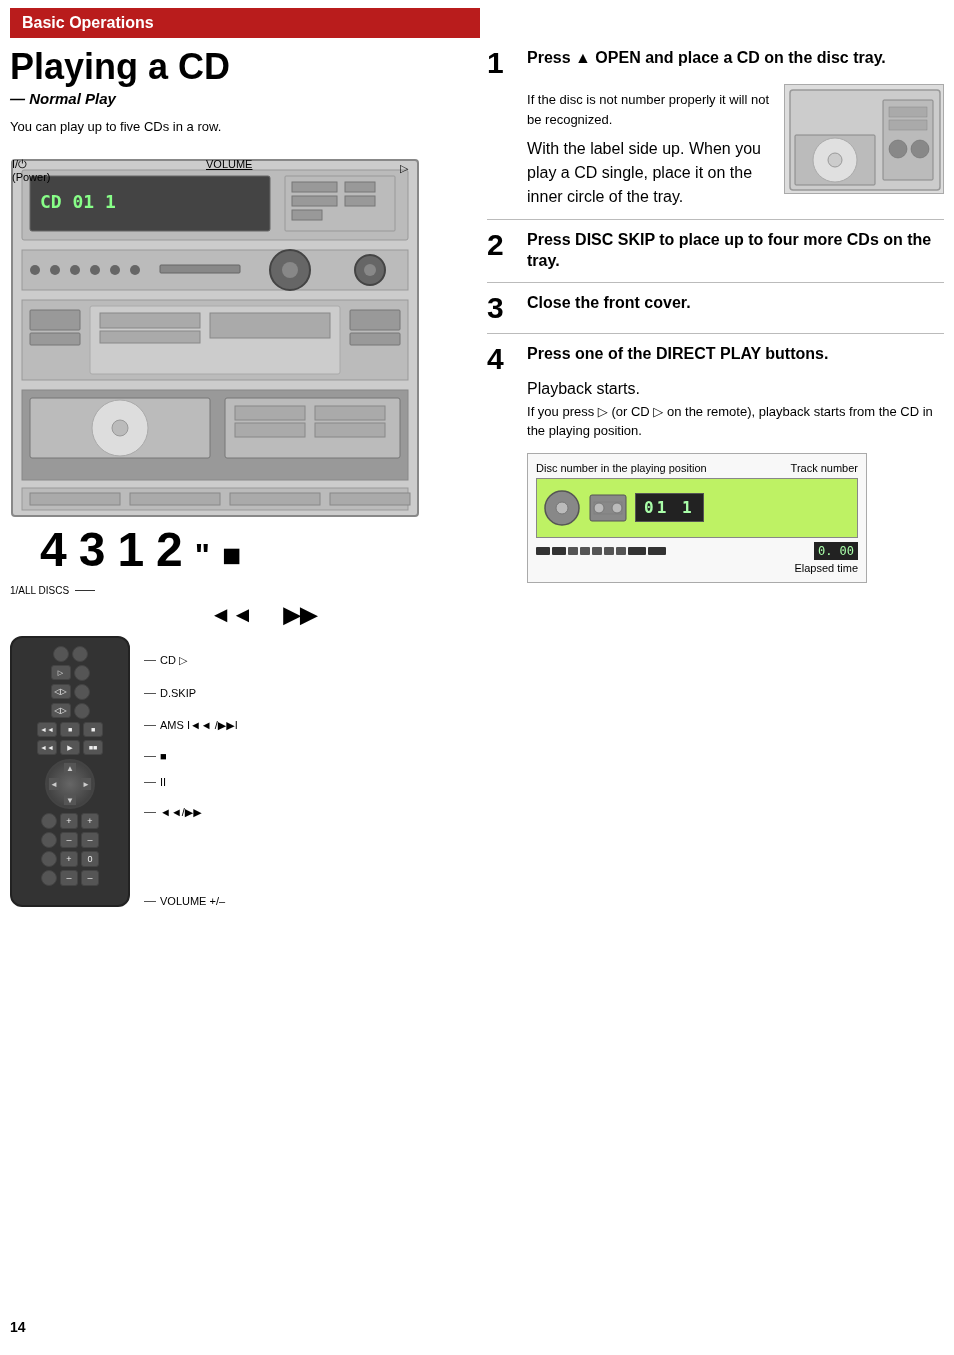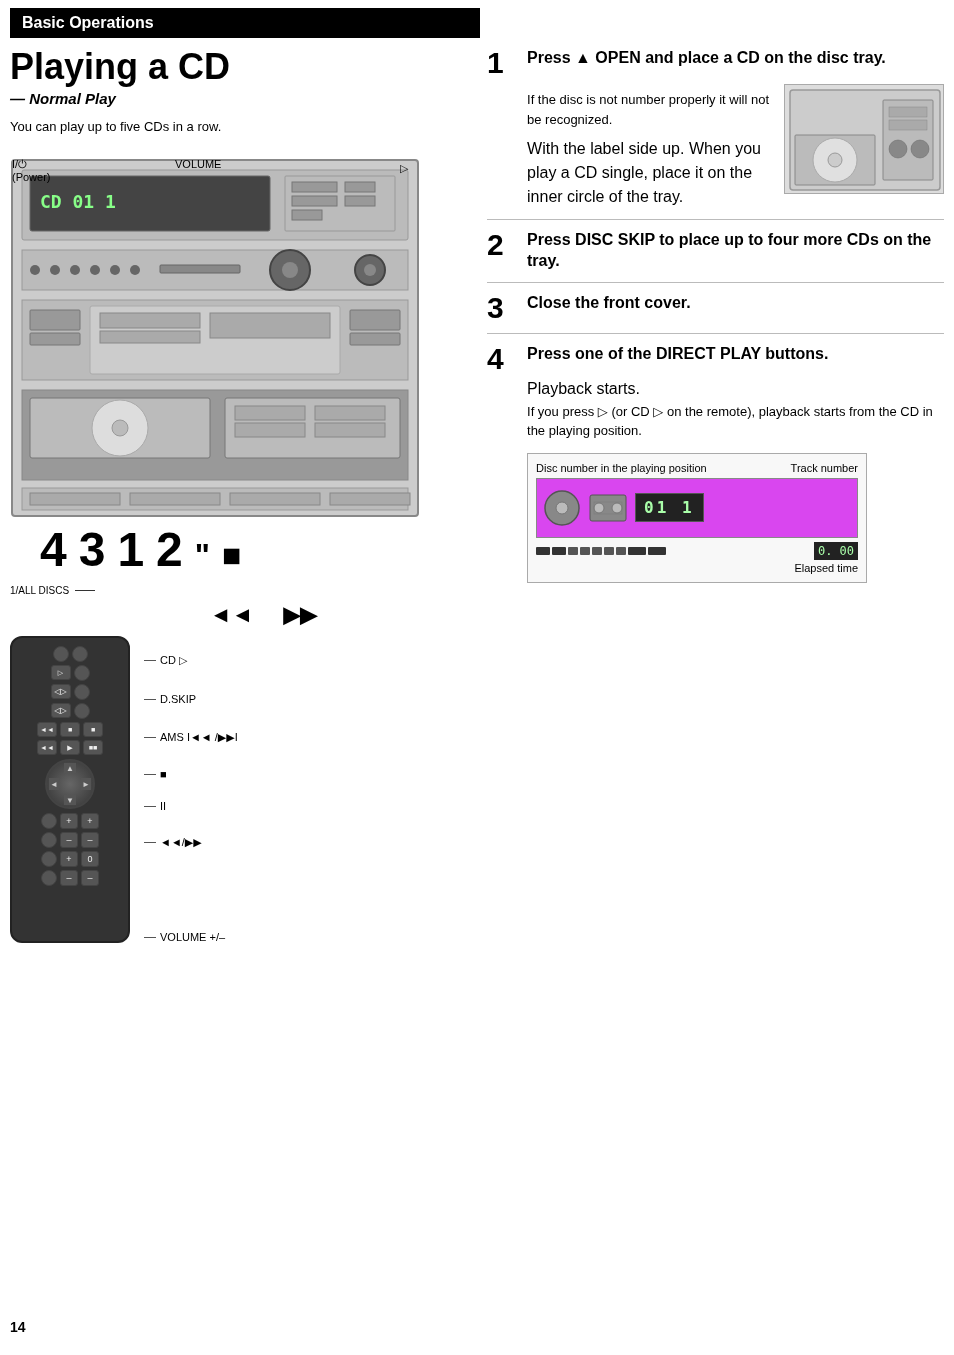--- a/index.html
+++ b/index.html
@@ -8,21 +8,21 @@
       background: #fff;
       width: 954px;
       min-height: 1355px;
       position: relative;
       font-size: 14px;
       color: #000;
     }
 
     
     .header-bar {
-      background: #000000;
+      background: #b91c1c;
       color: #fff;
       font-weight: bold;
       font-size: 16px;
       padding: 6px 12px;
       width: 470px;
       margin-left: 10px;
       margin-top: 8px;
     }
 
     .page-layout {
@@ -123,21 +123,21 @@
 
     .remote-joy-up { top: 2px; left: 50%; transform: translateX(-50%); width: 12px; height: 10px; }
     .remote-joy-down { bottom: 2px; left: 50%; transform: translateX(-50%); width: 12px; height: 10px; }
     .remote-joy-left { left: 2px; top: 50%; transform: translateY(-50%); width: 10px; height: 12px; }
     .remote-joy-right { right: 2px; top: 50%; transform: translateY(-50%); width: 10px; height: 12px; }
 
     .remote-labels {
       font-size: 11px;
       display: flex;
       flex-direction: column;
-      gap: 12px;
+      gap: 6px;
       padding-top: 8px;
       padding-left: 4px;
     }
 
     
     .right-col {
       width: 470px;
       padding-left: 10px;
     }
 
@@ -207,21 +207,21 @@
 
     <div class="intro-text">You can play up to five CDs in a row.</div>
 
     <div class="diagram-wrapper">
 
       <div class="diag-lbl" style="left:2px; top:0;">
         <span>I/⏻</span><br>
         <span>(Power)</span>
       </div>
 
-      <div class="diag-lbl" style="left:165px; top:0;">
+      <div class="diag-lbl" style="left:196px; top:0;text-decoration:underline;">
         <span>VOLUME</span>
       </div>
 
       <div class="diag-lbl" style="left:390px; top:4px;">▷</div>
 
       <svg style="margin-top:24px; display:block;" width="410" height="360" viewBox="0 0 410 360">
 
         <rect x="2" y="2" width="406" height="356" fill="#ccc" stroke="#888" stroke-width="2" rx="3"></rect>
 
         <rect x="12" y="12" width="386" height="70" fill="#bbb" stroke="#999" stroke-width="1" rx="2"></rect>
@@ -488,21 +488,21 @@
           If you press ▷ (or CD ▷ on the remote), playback starts from the CD in the playing position.
         </div>
 
         <div style="margin-top:12px; border:1px solid #aaa; padding:8px; width:340px; background:#f8f8f8;">
 
           <div style="display:flex; justify-content:space-between; font-size:11px; margin-bottom:4px;">
             <span>Disc number in the playing position</span>
             <span>Track number</span>
           </div>
 
-          <div style="background:#d946ef; border:1px solid #888; padding:6px; display:flex; align-items:center; gap:8px; height:60px;">
+          <div style="background:#bef264; border:1px solid #888; padding:6px; display:flex; align-items:center; gap:8px; height:60px;">
 
             <svg width="38" height="38">
               <circle cx="19" cy="19" r="17" fill="#888" stroke="#555" stroke-width="1.5"></circle>
               <circle cx="19" cy="19" r="6" fill="#bbb" stroke="#777" stroke-width="1"></circle>
             </svg>
 
             <svg width="38" height="28">
               <rect x="1" y="1" width="36" height="26" fill="#888" stroke="#555" stroke-width="1" rx="2"></rect>
               <circle cx="10" cy="14" r="5" fill="#bbb" stroke="#777" stroke-width="1"></circle>
               <circle cx="28" cy="14" r="5" fill="#bbb" stroke="#777" stroke-width="1"></circle>

